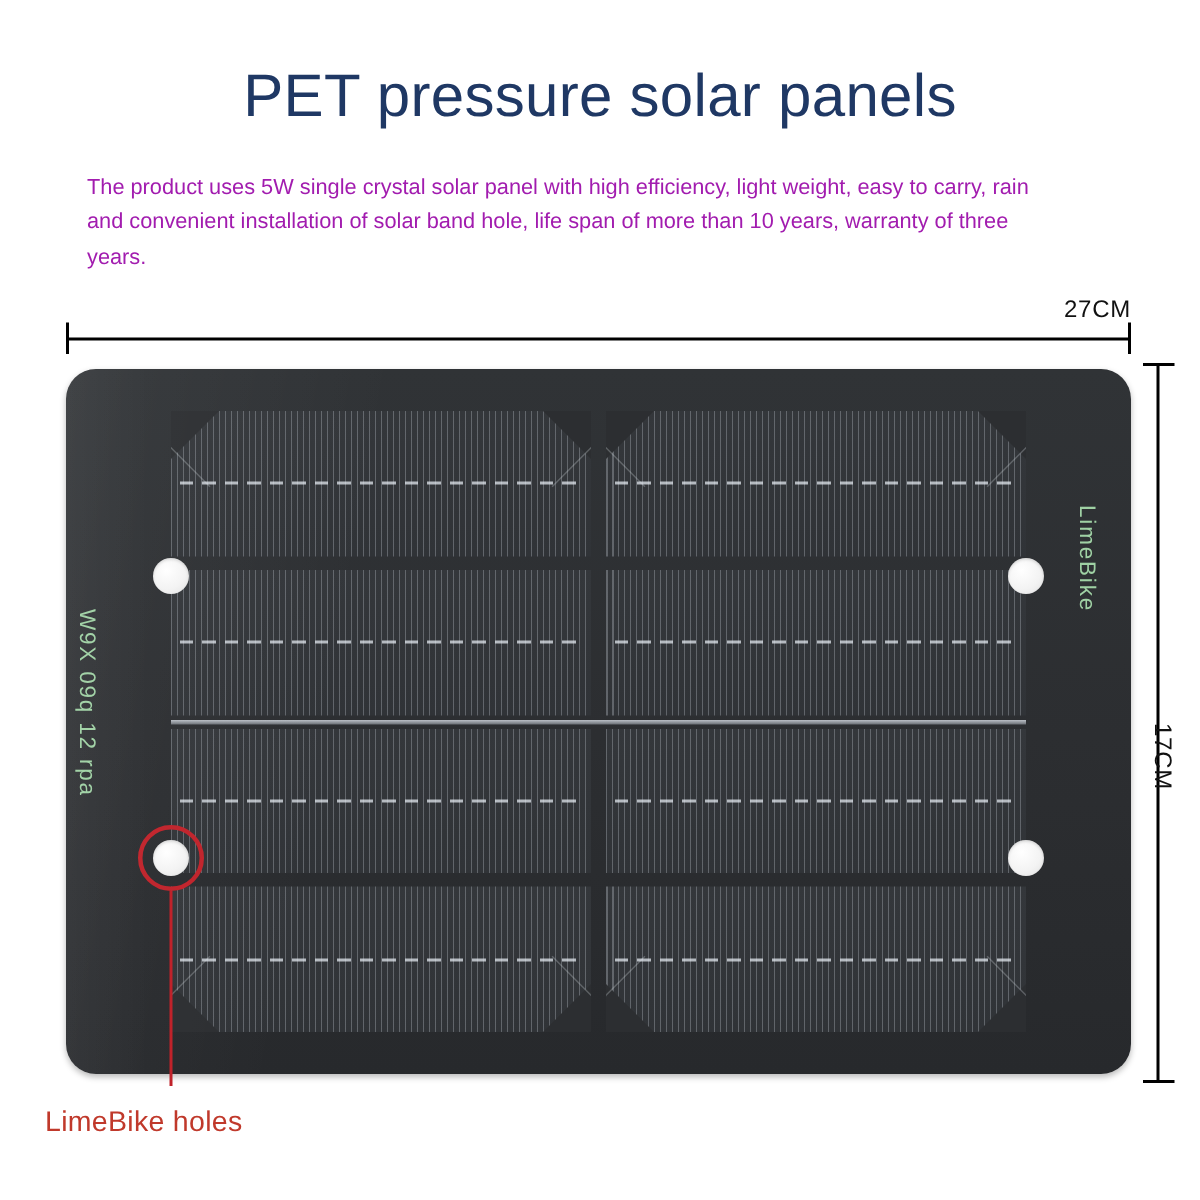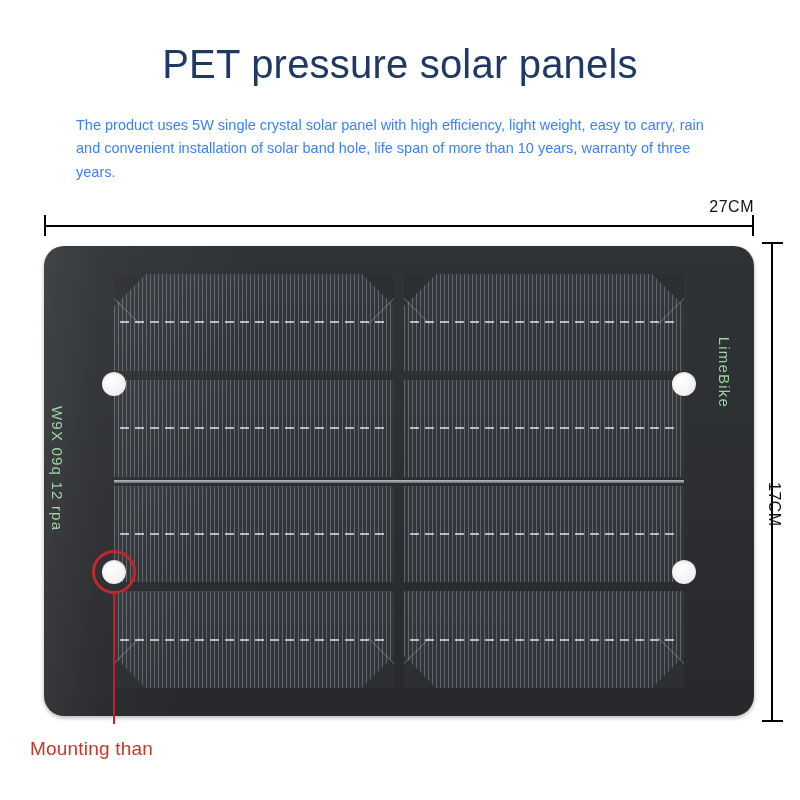--- a/index.html
+++ b/index.html
@@ -18,24 +18,24 @@
     left: 0; right: 0; top: 42px;
     text-align: center;
     font-size: 40px;
     font-weight: 400;
     letter-spacing: 0.2px;
     color: #1f3864;
     line-height: 1.1;
   }
   .desc {
     position: absolute;
-    left: 76px; top: 114px; width: 650px;
+    left: 58px; top: 114px; width: 650px;
     font-size: 14.5px;
     line-height: 1.62;
-    color: #3b82f6;
+    color: #a21caf;
     text-align: left;
   }
 
   
   .dim-top { position: absolute; left: 44px; top: 198px; width: 710px; height: 40px; }
   .dim-top .label {
     position: absolute; left: 0; right: 0; top: 0;
     text-align: right; font-size: 16px; color: #111; letter-spacing: .5px;
   }
   .dim-top .bar {
@@ -262,15 +262,15 @@
     <div class="hole br"></div>
     <div class="hole-ring"></div>
 
     <div class="brand left">W9X 09q 12 rpa</div>
     <div class="brand right">LimeBike</div>
 
     <div class="sheen"></div>
   </div>
 
   <div class="leader"></div>
-  <div class="callout">Mounting than</div>
+  <div class="callout">LimeBike holes</div>
 
 </div>
 
 </body></html>

